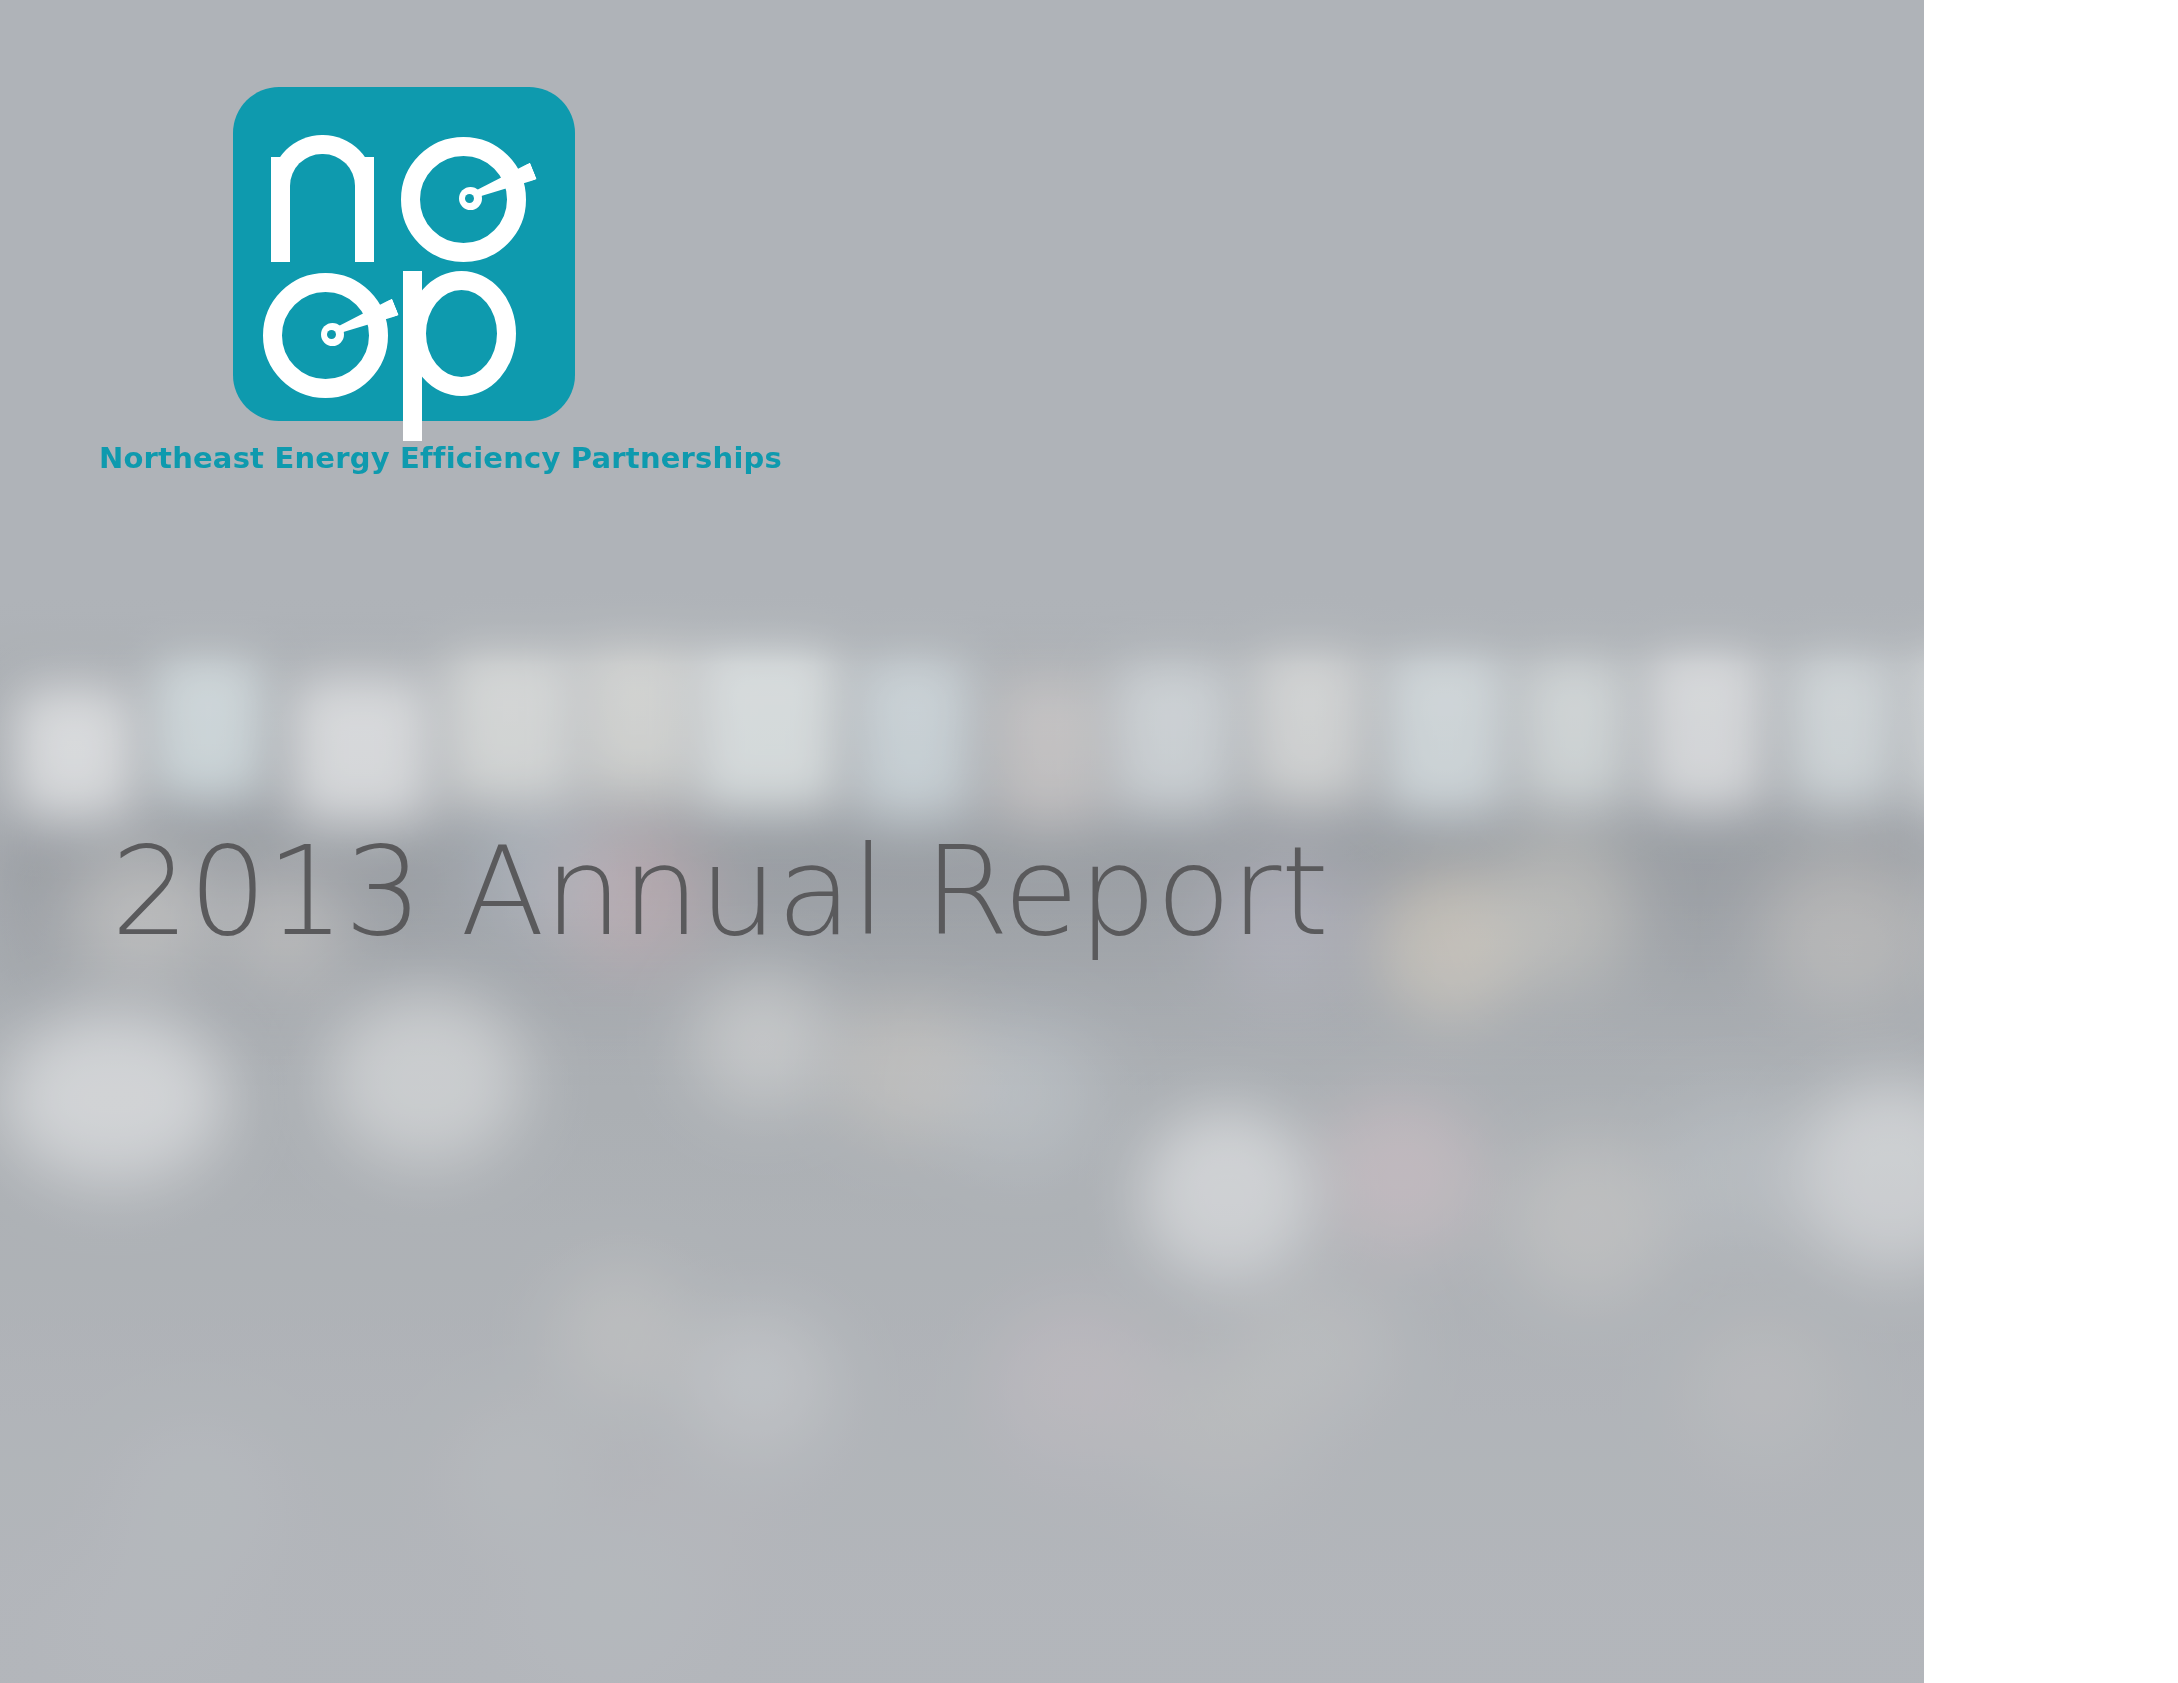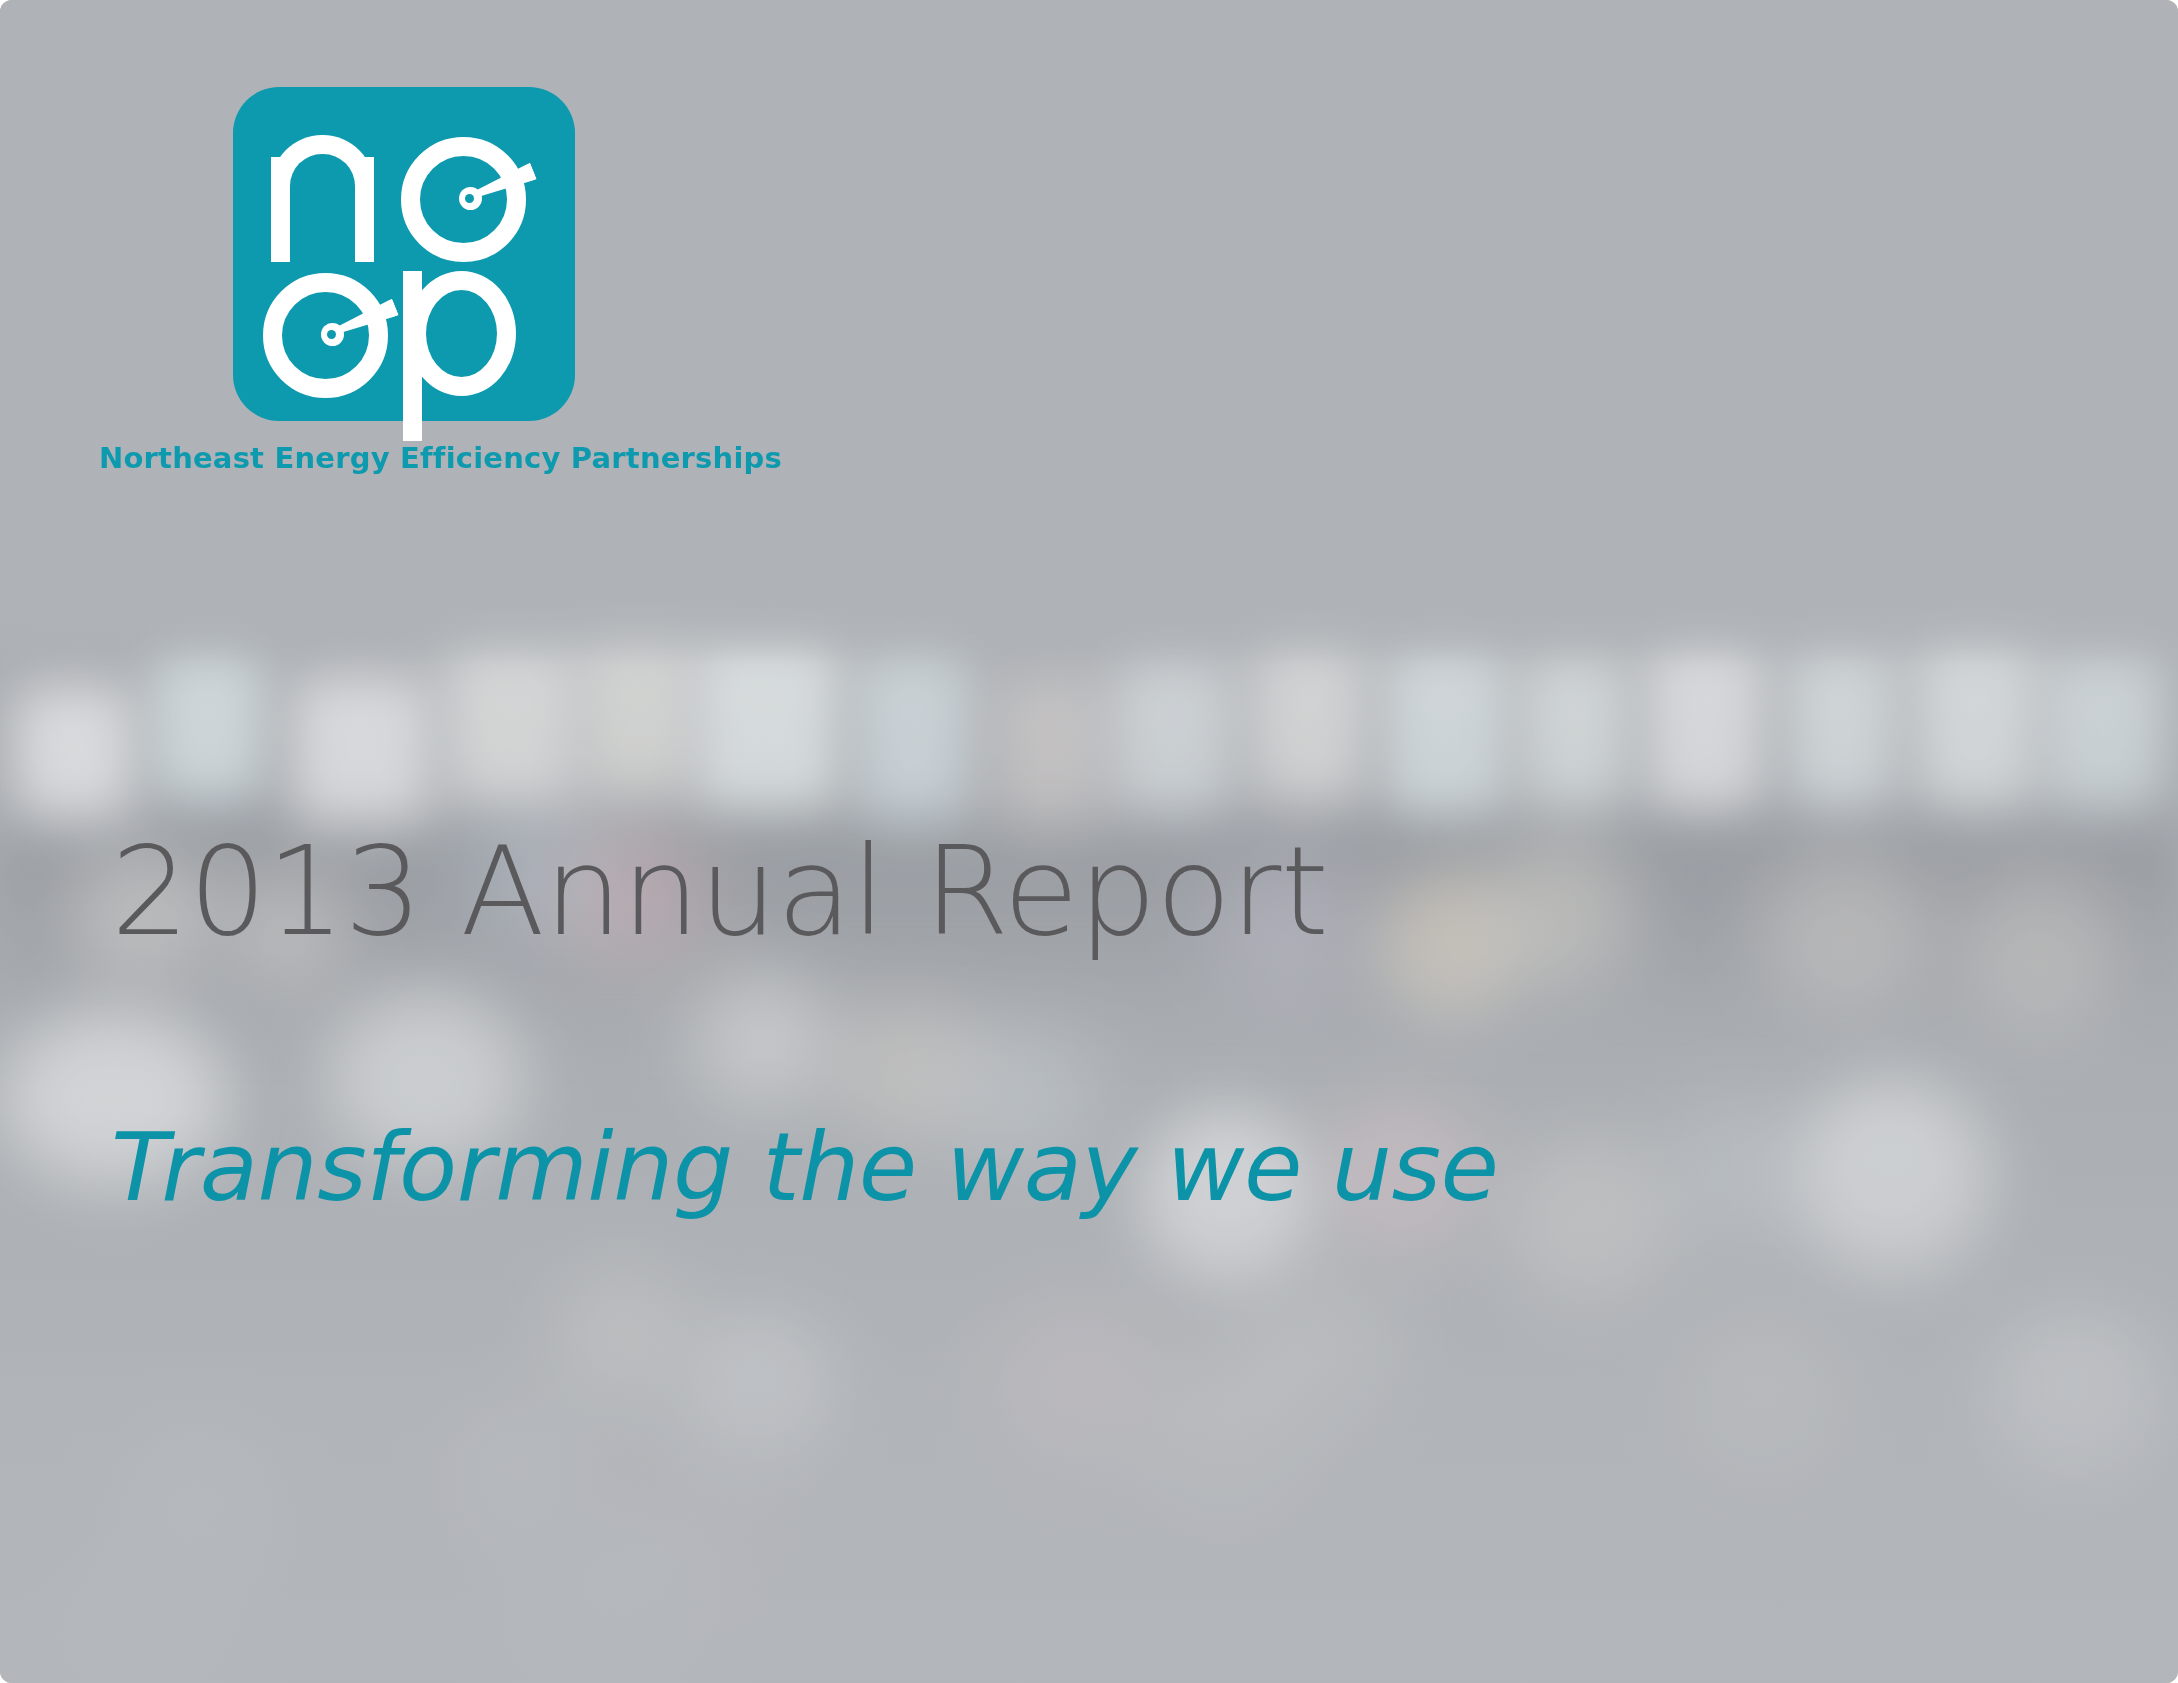--- a/index.html
+++ b/index.html
@@ -7,25 +7,24 @@
     margin: 0;
     padding: 0;
     background: #ffffff;
   }
   body {
     font-family: "Liberation Sans", sans-serif;
   }
 
   #cover {
     position: relative;
-    width: 2178px;
+    width: 1924px;
     height: 1683px;
     overflow: hidden;
     background: #fef9c3;
-    border-radius: 12px;
   }
 
   
   .photo {
     position: absolute;
     inset: 0;
     overflow: hidden;
   }
   
   .photo-base {
@@ -330,17 +329,16 @@
       </div>
 
     </div>
 
     <div id="logo-tagline">Northeast Energy Efficiency Partnerships</div>
   </div>
 
   <div id="headline">2013 Annual Report</div>
 
   <div id="subtitle">
-    <span class="sub-line">Transforming the way we use</span>
   </div>
 
 </div>
 
 
 </body></html>

